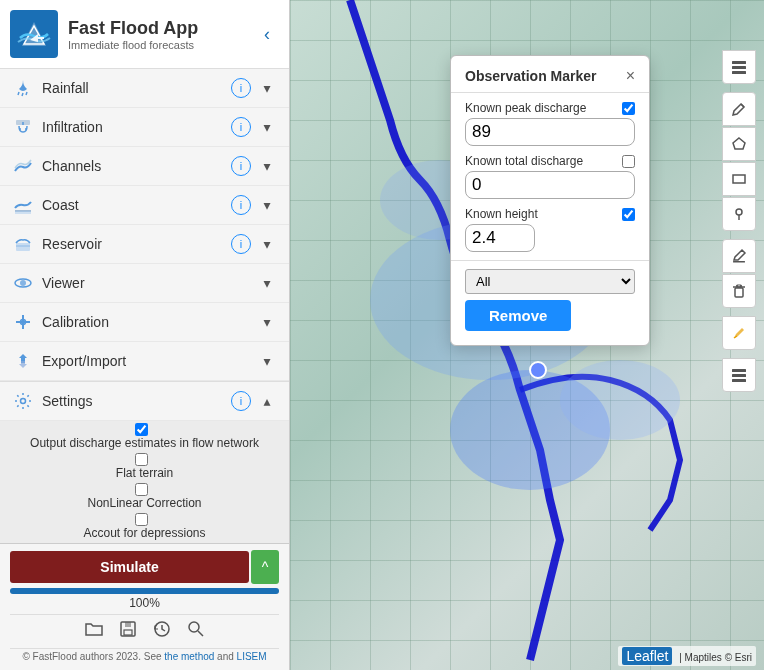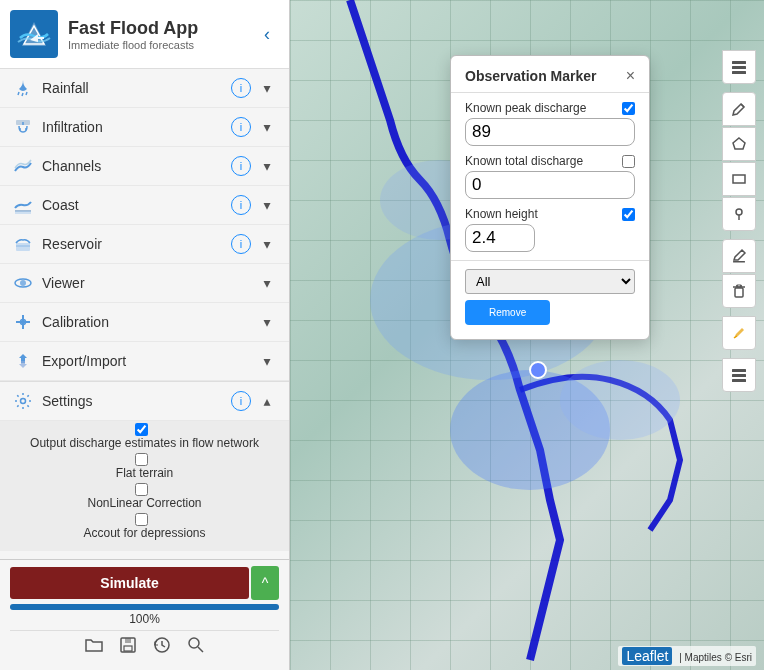--- a/index.html
+++ b/index.html
@@ -221,22 +221,22 @@
     }
 
     .popup-select-input {
       width: 100%; border: 1px solid #aaa;
       padding: 3px 6px; font-size: 13px; border-radius: 3px;
       appearance: auto;
     }
 
     .popup-remove-btn {
       background: #1a8cff; color: #fff; border: none;
-      padding: 7px 24px; font-size: 10px; border-radius: 4px;
-      cursor: pointer; margin-top: 6px;
+      padding: 7px 24px; font-size: 15px; border-radius: 4px;
+      cursor: pointer; margin-top: 6px; font-weight: bold;
     }
 
     
     .map-attribution {
       position: absolute; bottom: 4px; right: 8px;
       font-size: 10px; color: #333; background: rgba(255,255,255,0.7);
       padding: 1px 4px; border-radius: 2px;
     }
 
     .leaflet-badge {
@@ -446,20 +446,23 @@
               <path d="M3 6.5 L3 10 L6 10" stroke="#555" stroke-width="1.2" fill="none"></path>
             </svg>
         </button>
         <button class="bottom-icon-btn">
           <svg width="20" height="20" viewBox="0 0 20 20">
               <circle cx="8" cy="8" r="5" fill="none" stroke="#555" stroke-width="1.5"></circle>
               <line x1="12" y1="12" x2="17" y2="17" stroke="#555" stroke-width="1.5"></line>
             </svg>
         </button>
       </div>
+      <div class="footer-text">
+        <span>© FastFlood authors 2023. See </span><a class="footer-link" href="#">the method</a><span> and </span><a class="footer-link" href="#">LISEM</a>
+      </div>
     </div>
 
   </div>
 
   <div class="map-area">
     <div class="map-bg"></div>
     <div class="map-grid"></div>
 
     <svg class="flood-overlay" viewBox="0 0 474 670" preserveAspectRatio="none">
 

